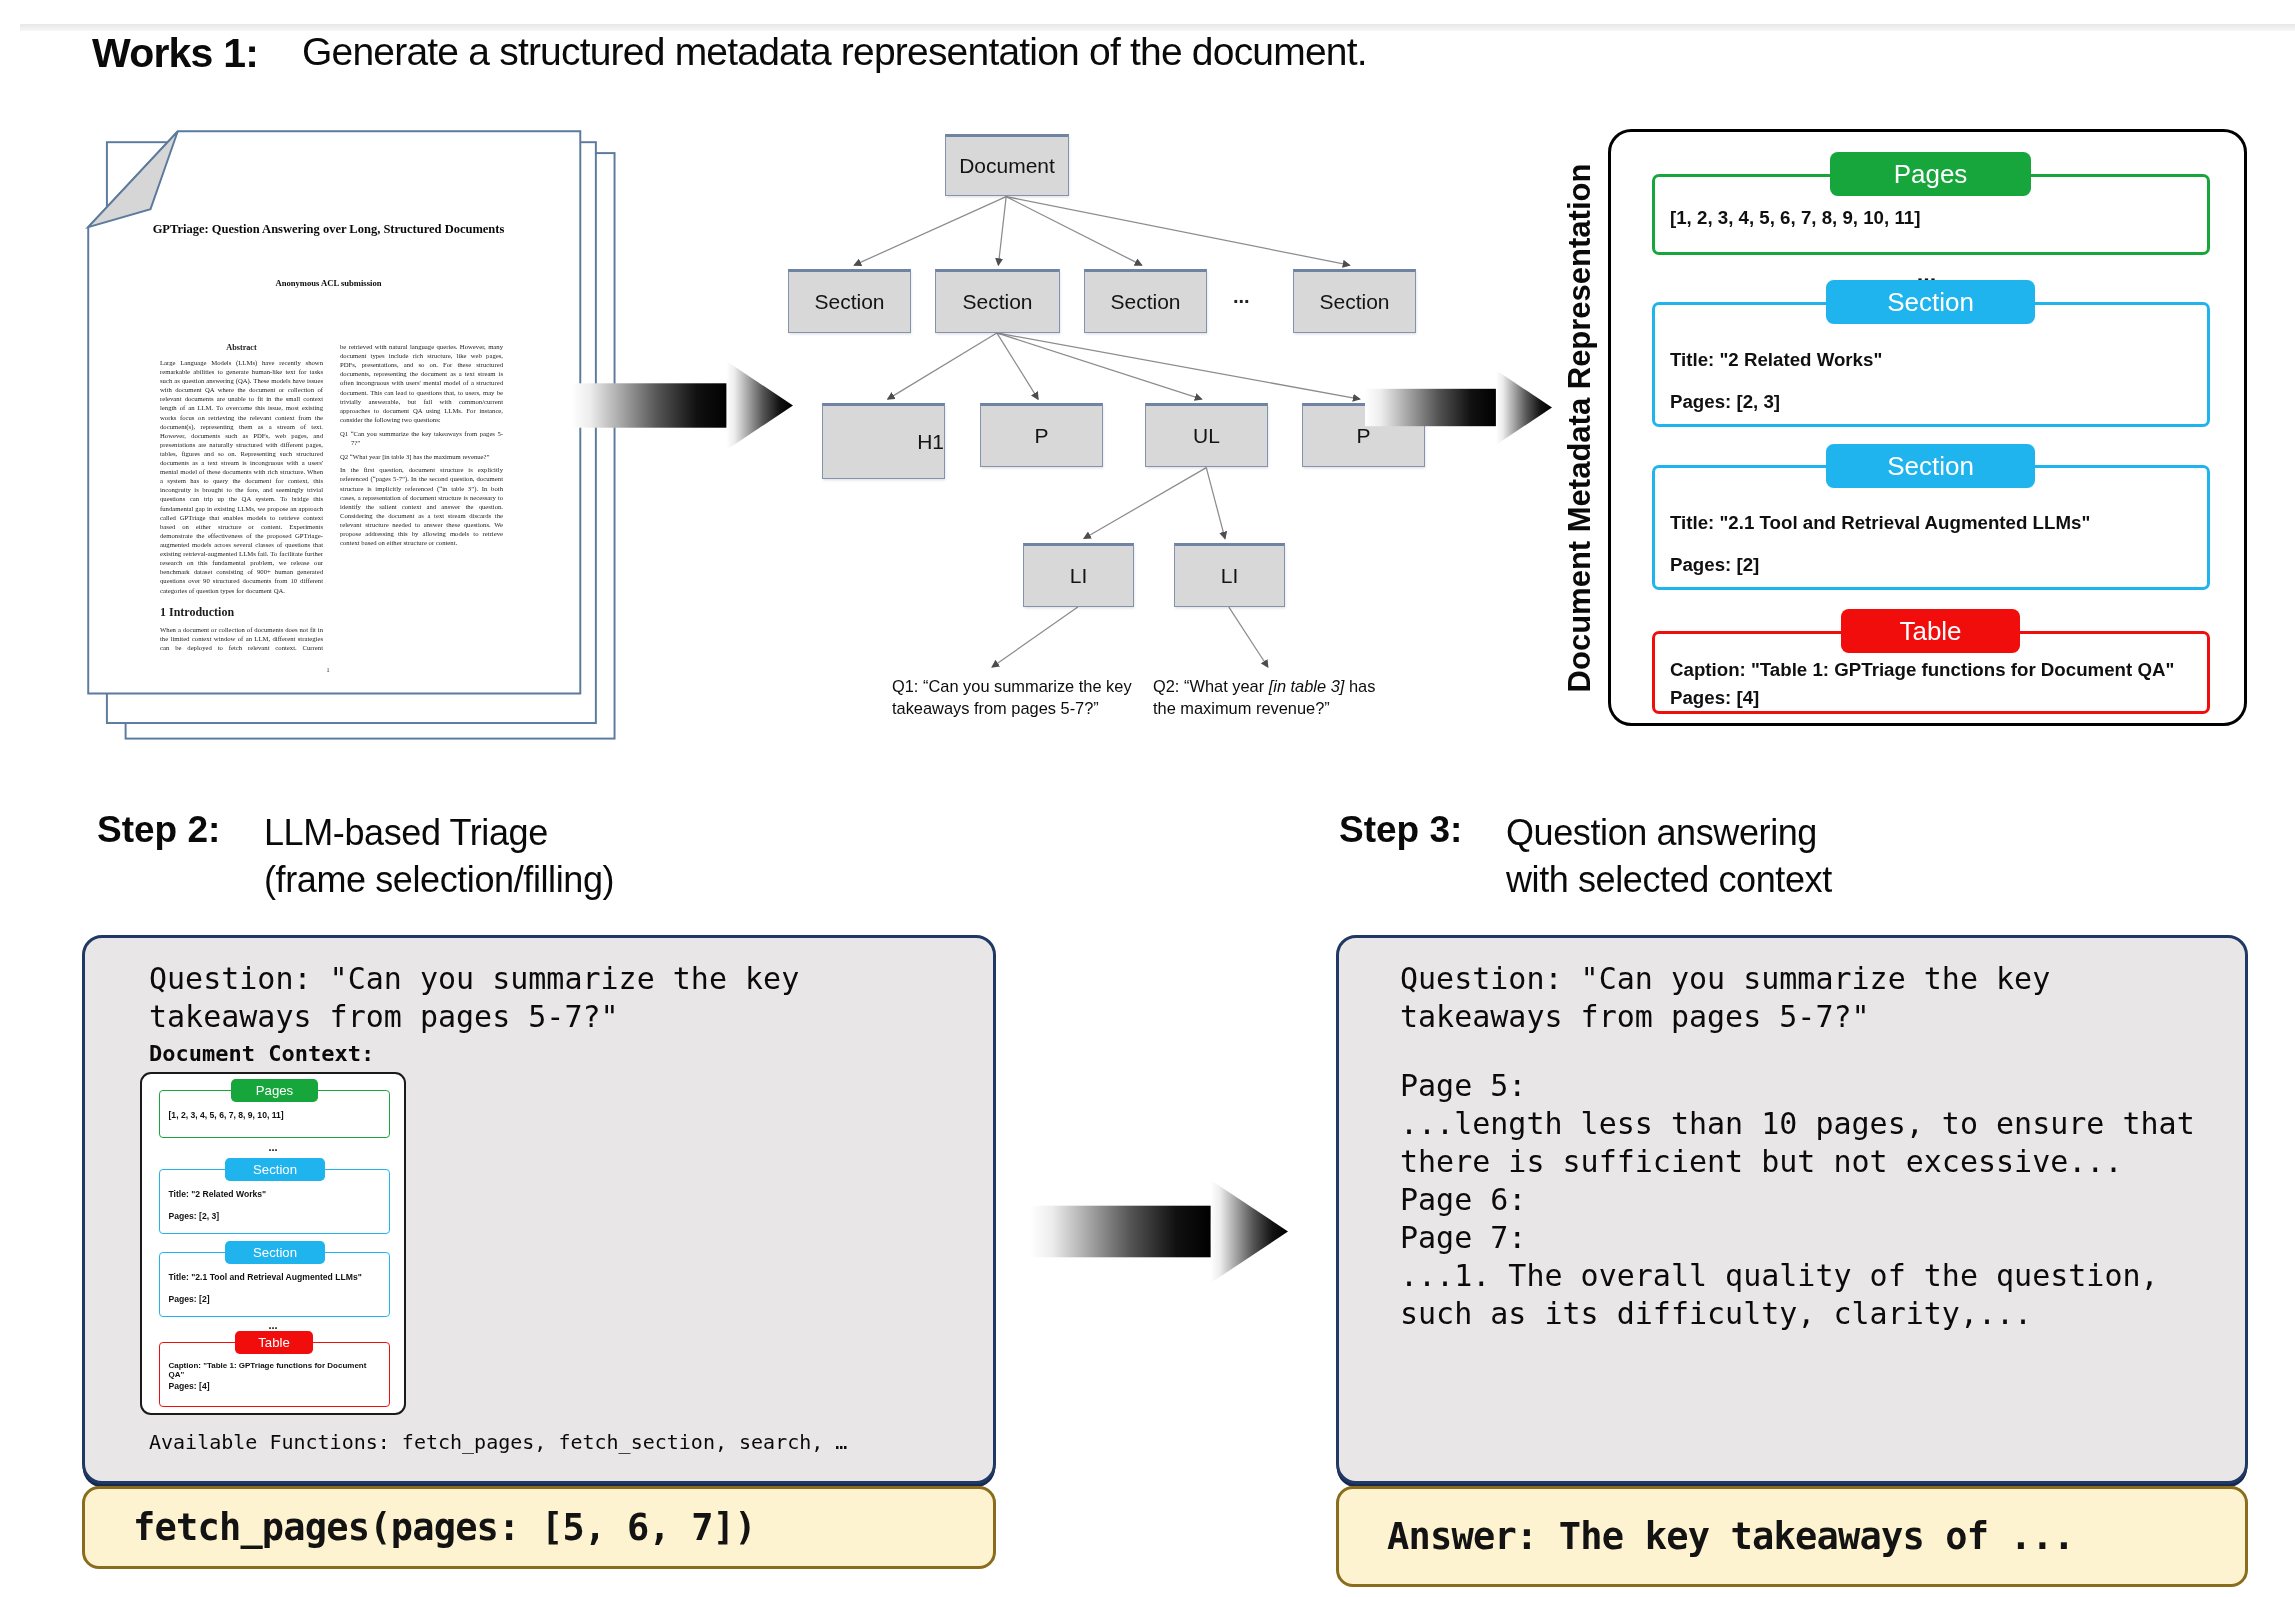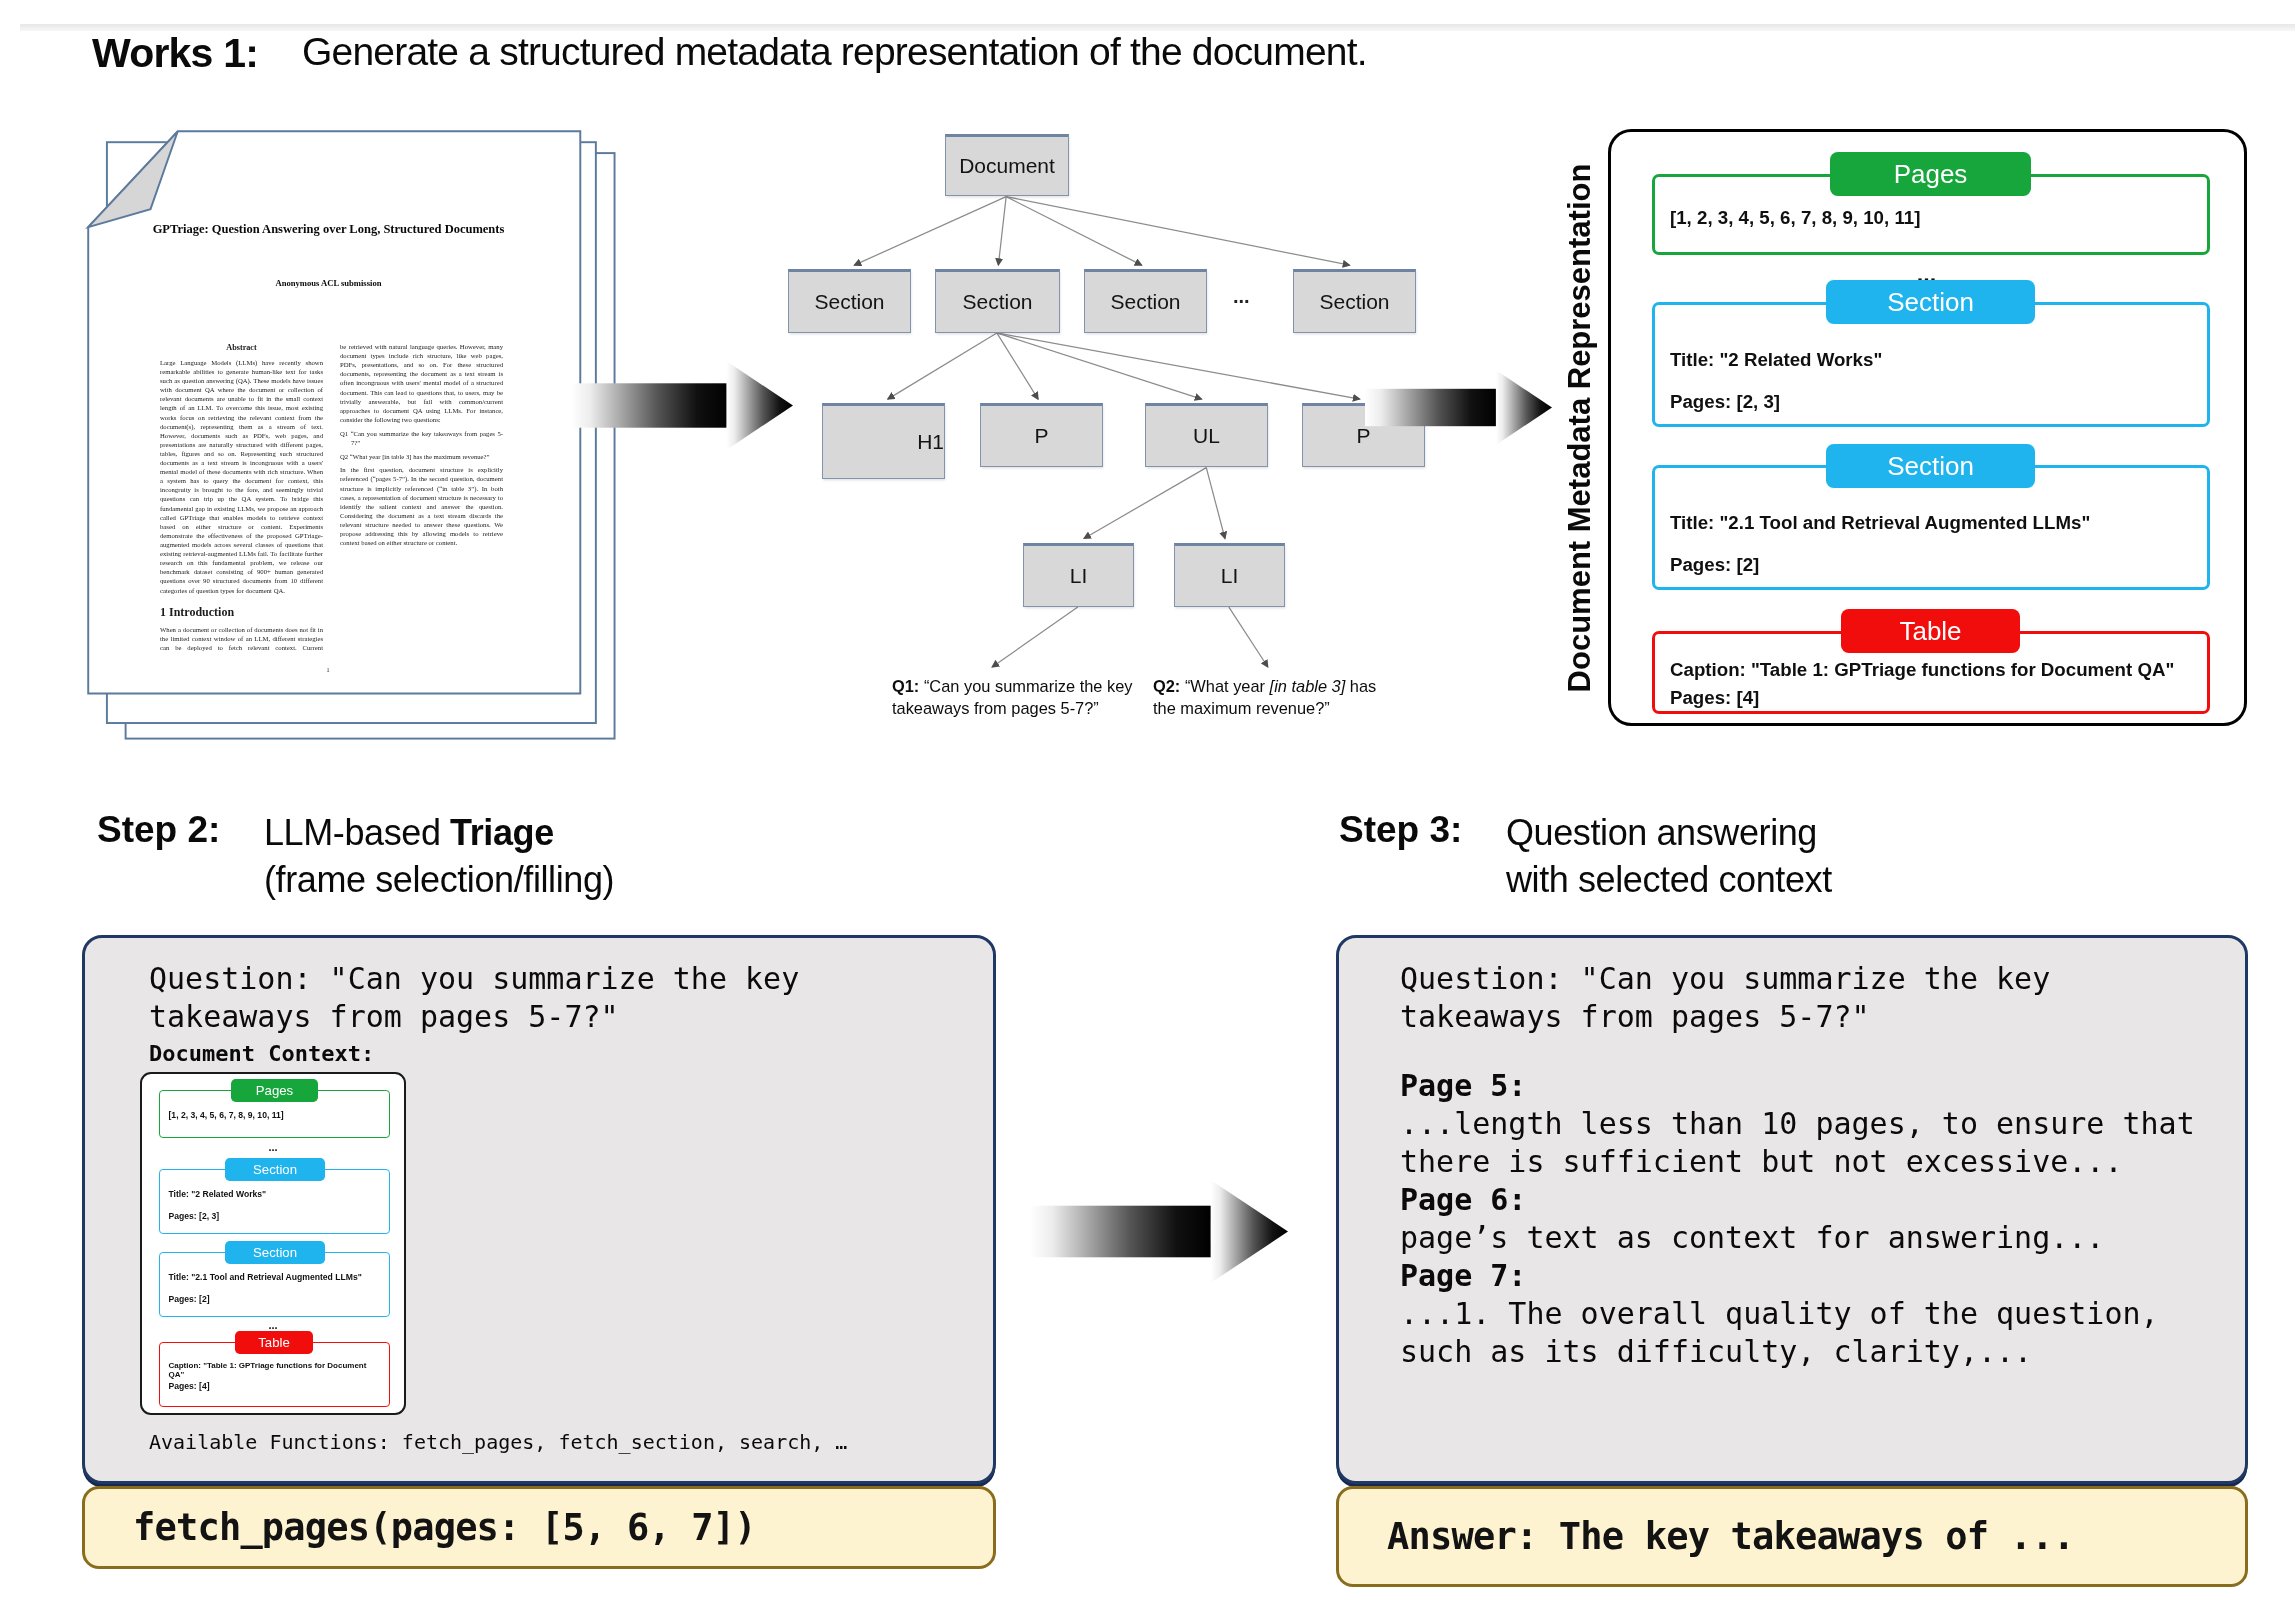--- a/index.html
+++ b/index.html
@@ -1,21 +1,21 @@
 <!DOCTYPE html>
 <html style="font-size:12.5px"><head>
 <meta charset="utf-8">
 <style>
   html,body{margin:0;padding:0;background:#ffffff;}
   #canvas{position:relative;width:2295px;height:1598px;background:#ffffff;overflow:hidden;
           font-family:"Liberation Sans",sans-serif;color:#0a0a0a;}
   .abs{position:absolute;}
   .mono{font-family:"DejaVu Sans Mono",monospace;}
   .serif{font-family:"Liberation Serif",serif;}
-  .b{font-weight:700;}
+  .b{font-weight:400;}
   
   .topstrip{left:19.5px;top:24px;width:2276px;height:7px;background:linear-gradient(#e7e7e7,#f7f7f7);}
   
   .h-row{display:flex;align-items:flex-start;}
   .h-label{font-weight:700;font-size:41px;letter-spacing:-0.8px;}
   .h-title{font-size:39px;letter-spacing:-0.8px;}
   .h2-label{font-weight:700;font-size:37px;width:167px;flex:0 0 auto;}
   .h2-title{font-size:36px;line-height:47px;letter-spacing:-0.4px;}
   
   .paper-title{left:47px;top:97px;width:399px;text-align:center;font-weight:700;font-size:12.5px;}
@@ -282,21 +282,20 @@
   <div class="abs panel" style="left:1336px;top:935px;width:912px;height:549px;position:absolute;">
     <div style="position:relative;width:100%;height:100%;">
       <div class="abs mono pq" style="left:61px;top:22px;">
         <div>Question: "Can you summarize the key</div>
         <div>takeaways from pages 5-7?"</div>
         <div style="height:31px;"></div>
         <div class="b">Page 5:</div>
         <div>...length less than 10 pages, to ensure that</div>
         <div>there is sufficient but not excessive...</div>
         <div class="b">Page 6:</div>
-        <div>page’s text as context for answering...</div>
         <div class="b">Page 7:</div>
         <div>...1. The overall quality of the question,</div>
         <div>such as its difficulty, clarity,...</div>
       </div>
     </div>
   </div>
 
   <div class="abs callout" style="left:82px;top:1486px;width:914px;height:83px;">
     <span class="mono">fetch_pages(pages: [5, 6, 7])</span>
   </div>

